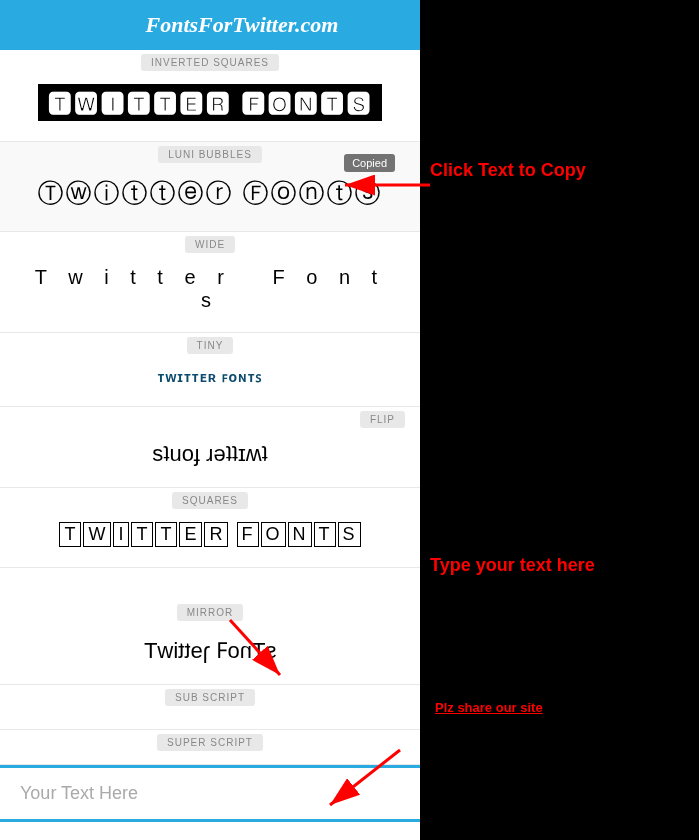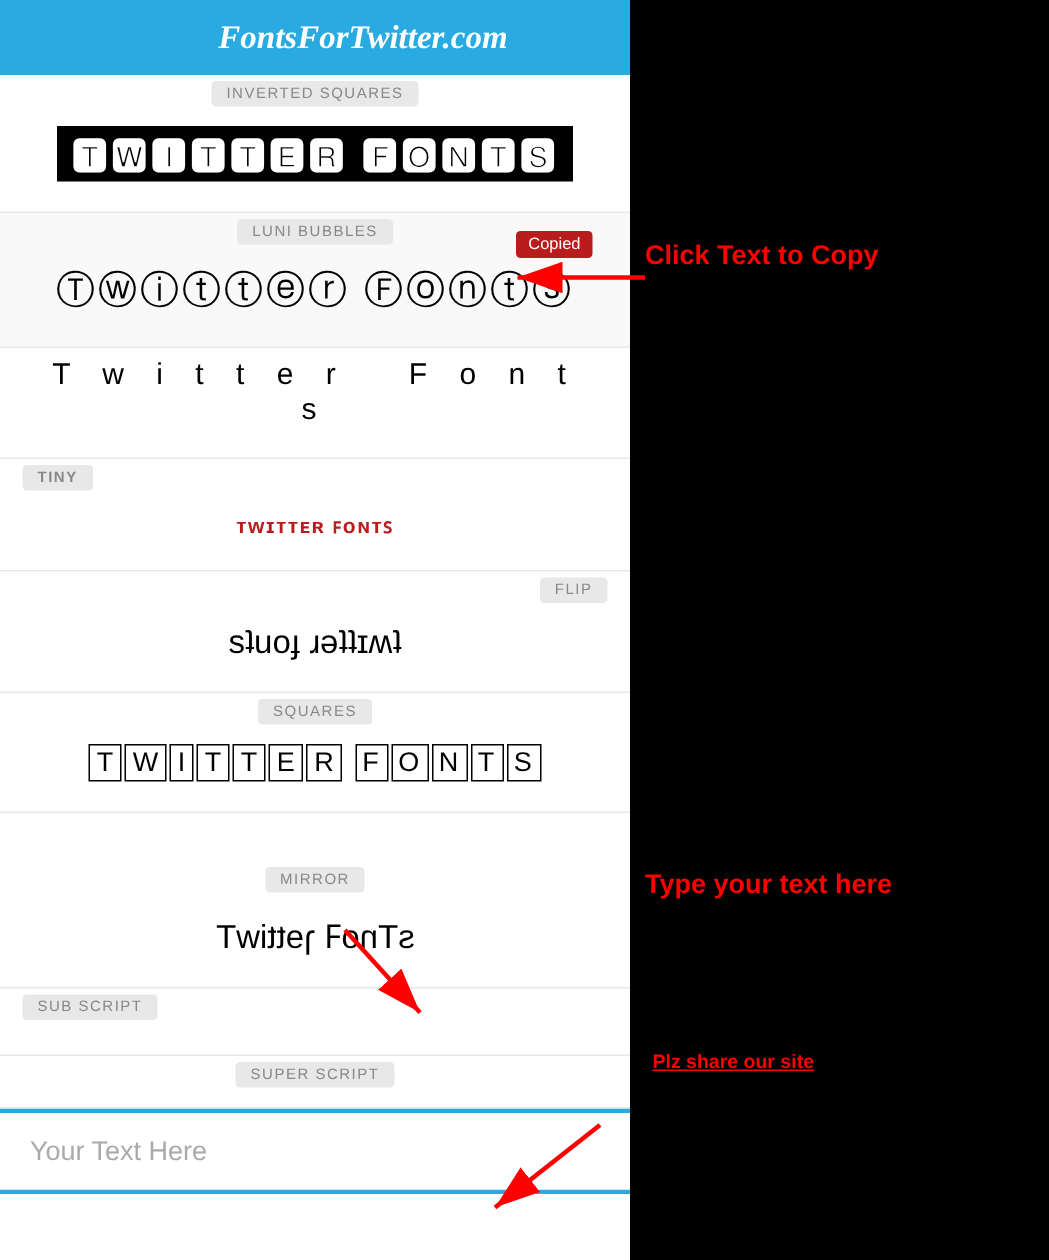--- a/index.html
+++ b/index.html
@@ -60,21 +60,21 @@
       margin-bottom: 8px;
     }
     .font-display {
       text-align: center;
       cursor: pointer;
       padding: 5px;
     }
 
     
     .copied-badge {
-      background: #b91c1c;
+      background: #737373;
       color: white;
       font-size: 11px;
       padding: 3px 8px;
       border-radius: 3px;
       position: absolute;
       top: 10px;
       right: 10px;
     }
 
     
@@ -108,21 +108,20 @@
       font-weight: bold;
       font-family: Arial, sans-serif;
     }
     .annotation-type {
       top: 555px;
       left: 430px;
       color: red;
       font-size: 18px;
       font-weight: bold;
       font-family: Arial, sans-serif;
-      margin-top: 24px;
     }
     .annotation-share {
       top: 700px;
       left: 435px;
       color: red;
       font-size: 13px;
       font-weight: bold;
       font-family: Arial, sans-serif;
       text-decoration: underline;
     }
@@ -183,31 +182,34 @@
     <div style="text-align:center;position:relative;">
       <span class="font-label">LUNI BUBBLES</span>
       <span class="copied-badge">Copied</span>
     </div>
     <div class="font-display">
       <span style="font-size:26px;letter-spacing:2px;color:#000;">Ⓣⓦⓘⓣⓣⓔⓡ Ⓕⓞⓝⓣⓢ</span>
     </div>
   </div>
 
   <div class="font-section">
+    <div style="text-align:center;">
+      <span class="font-label">WIDE</span>
+    </div>
     <div class="font-display">
       <span style="font-size:20px;letter-spacing:8px;color:#000;">T w i t t e r &nbsp; F o n t s</span>
     </div>
   </div>
 
   <div class="font-section">
-    <div style="text-align:left;font-weight:bold;">
+    <div style="text-align:center;">
       <span class="font-label">TINY</span>
     </div>
     <div class="font-display">
-      <span style="font-size:14px;font-weight:bold;letter-spacing:1px;color:#b91c1c;">ᴛᴡɪᴛᴛᴇʀ ꜰᴏɴᴛꜱ</span>
+      <span style="font-size:14px;font-weight:bold;letter-spacing:1px;color:#0c4a6e;">ᴛᴡɪᴛᴛᴇʀ ꜰᴏɴᴛꜱ</span>
     </div>
   </div>
 
   <div class="font-section">
     <div style="text-align:right;">
       <span class="font-label">FLIP</span>
     </div>
     <div class="font-display">
       <span style="font-size:22px;color:#000;display:inline-block;">sʇuoɟ ɹǝʇʇɪʍʇ</span>
     </div>
@@ -227,21 +229,21 @@
   <div class="font-section">
     <div style="text-align:center;margin-top:32px;">
       <span class="font-label">MIRROR</span>
     </div>
     <div class="font-display">
       <span style="font-size:22px;color:#000;display:inline-block;transform:scaleX(-1);">sTnoꟻ ɿɘttiwT</span>
     </div>
   </div>
 
   <div class="font-section">
-    <div style="text-align:left;">
+    <div style="text-align:center;">
       <span class="font-label">SUB SCRIPT</span>
     </div>
   </div>
 
   <div class="font-section" style="padding-bottom:5px;">
     <div style="text-align:center;">
       <span class="font-label">SUPER SCRIPT</span>
     </div>
   </div>
 

